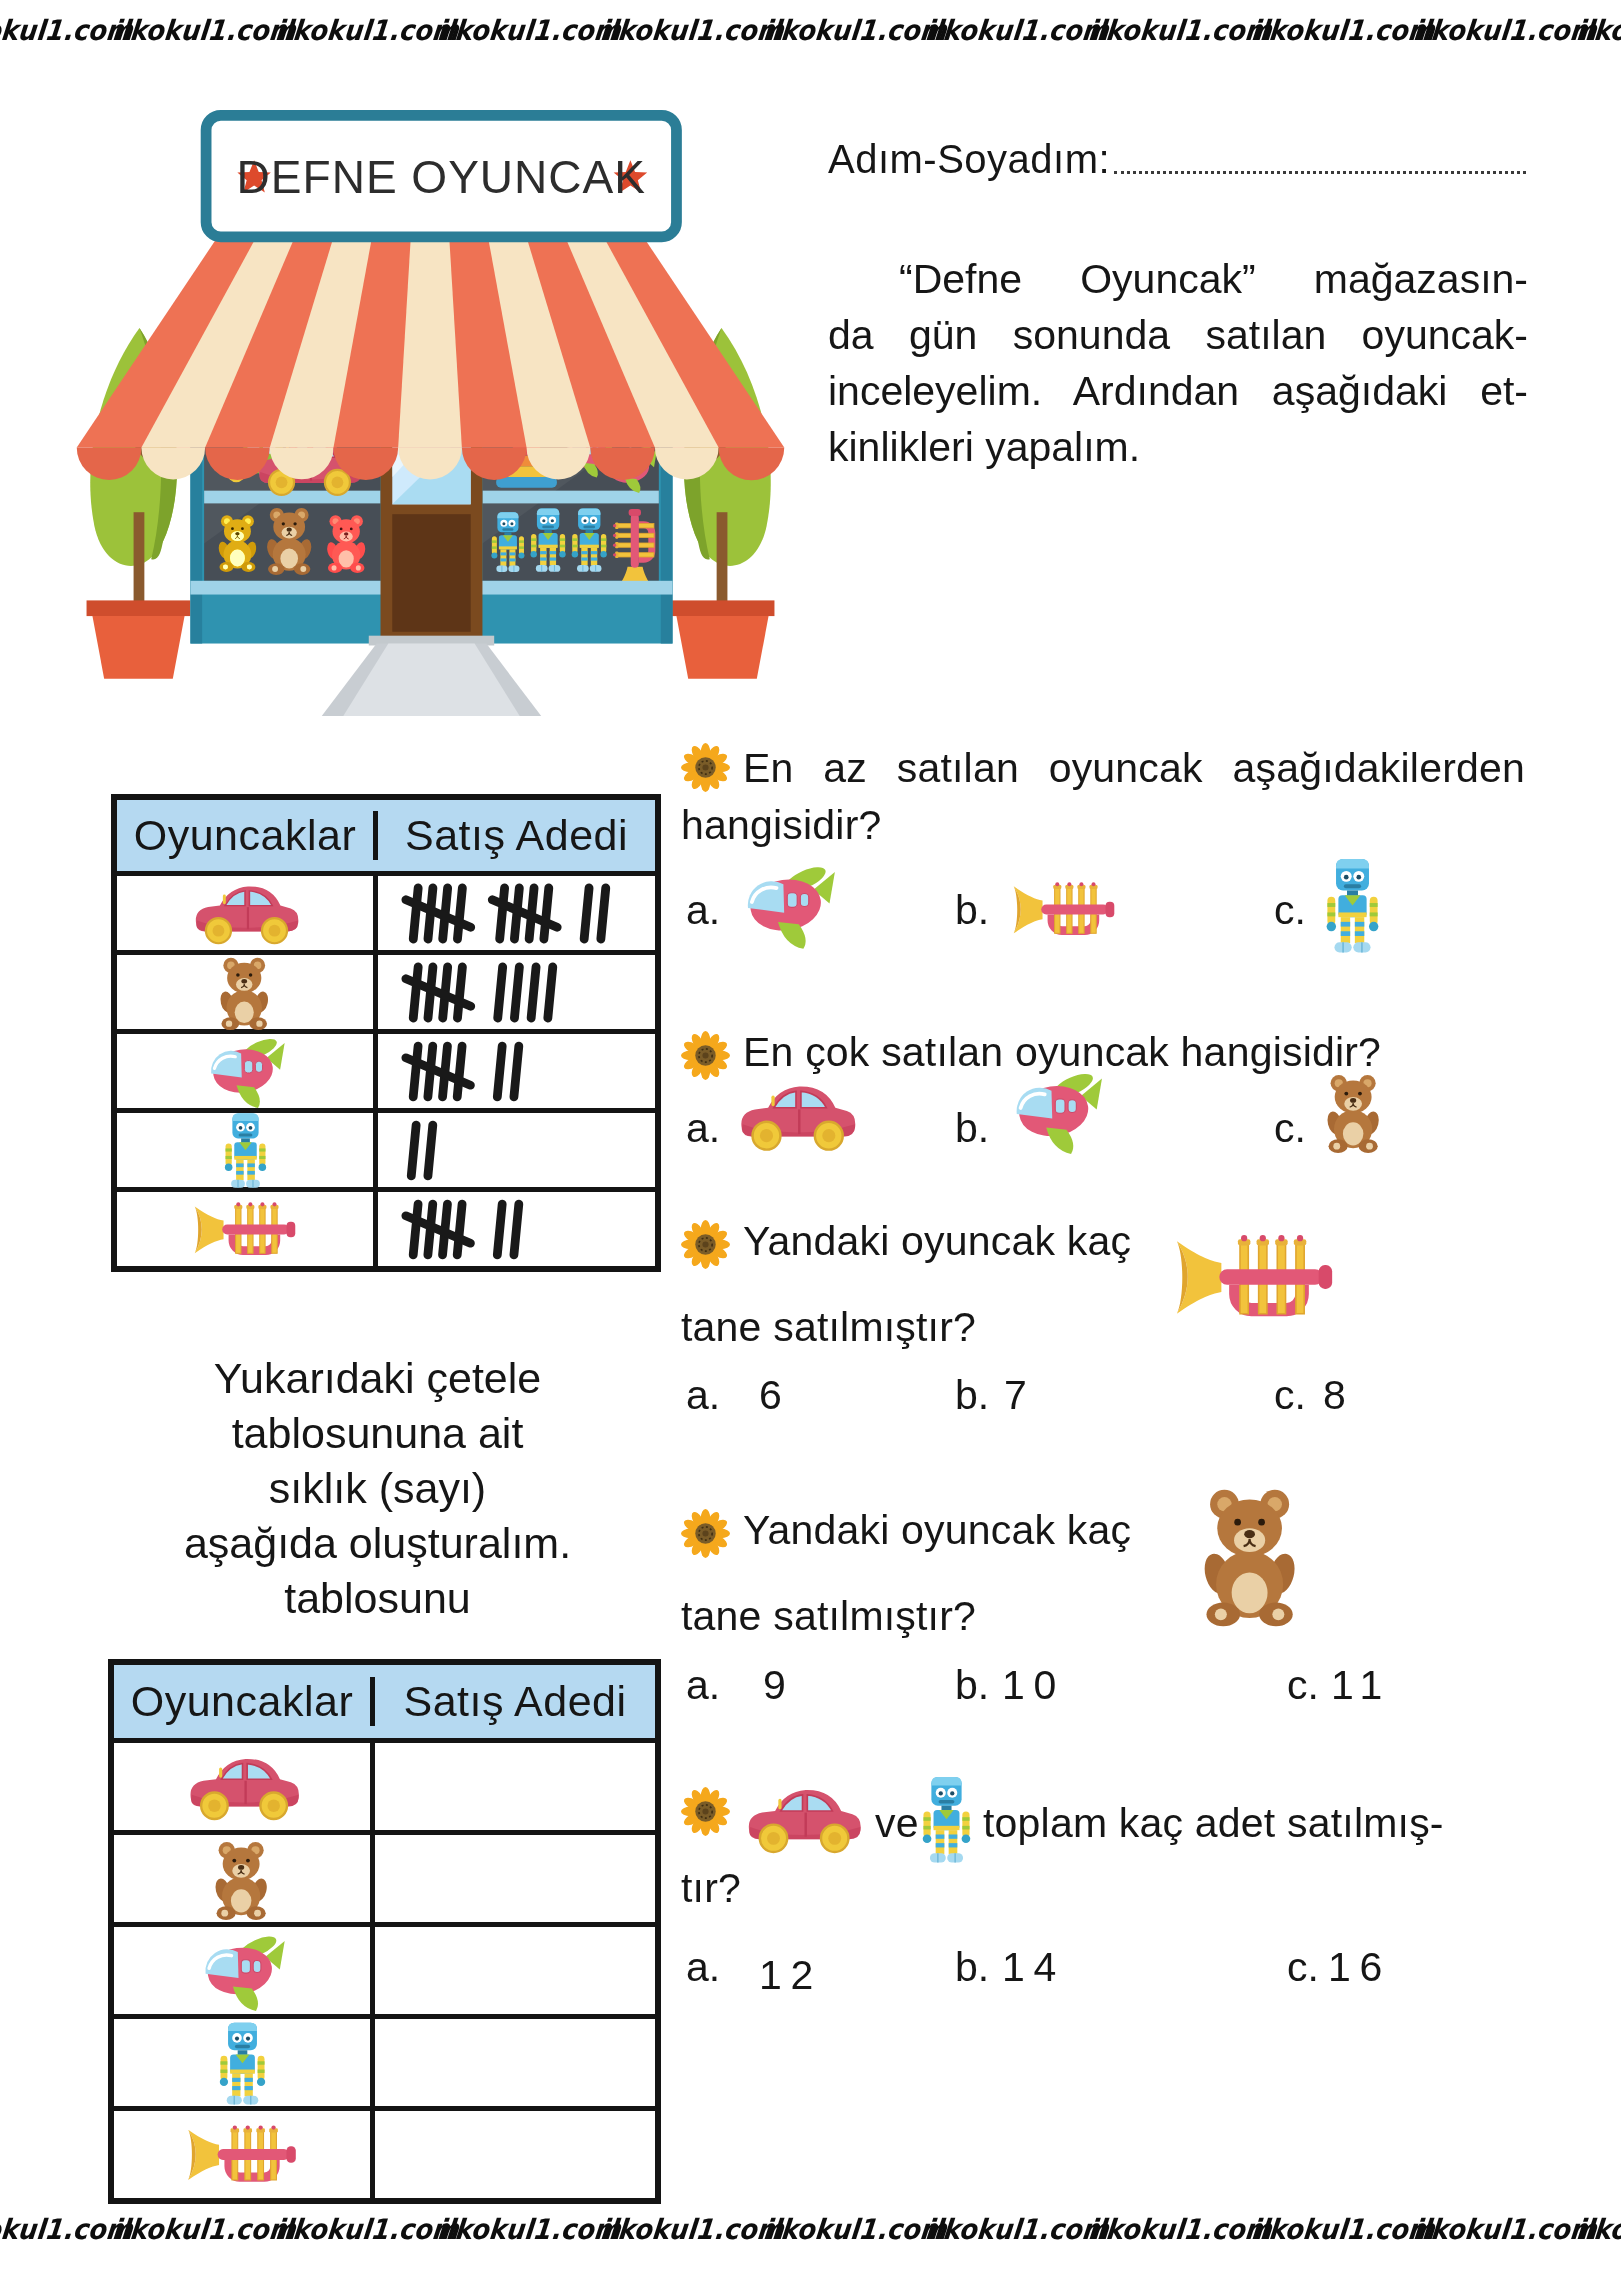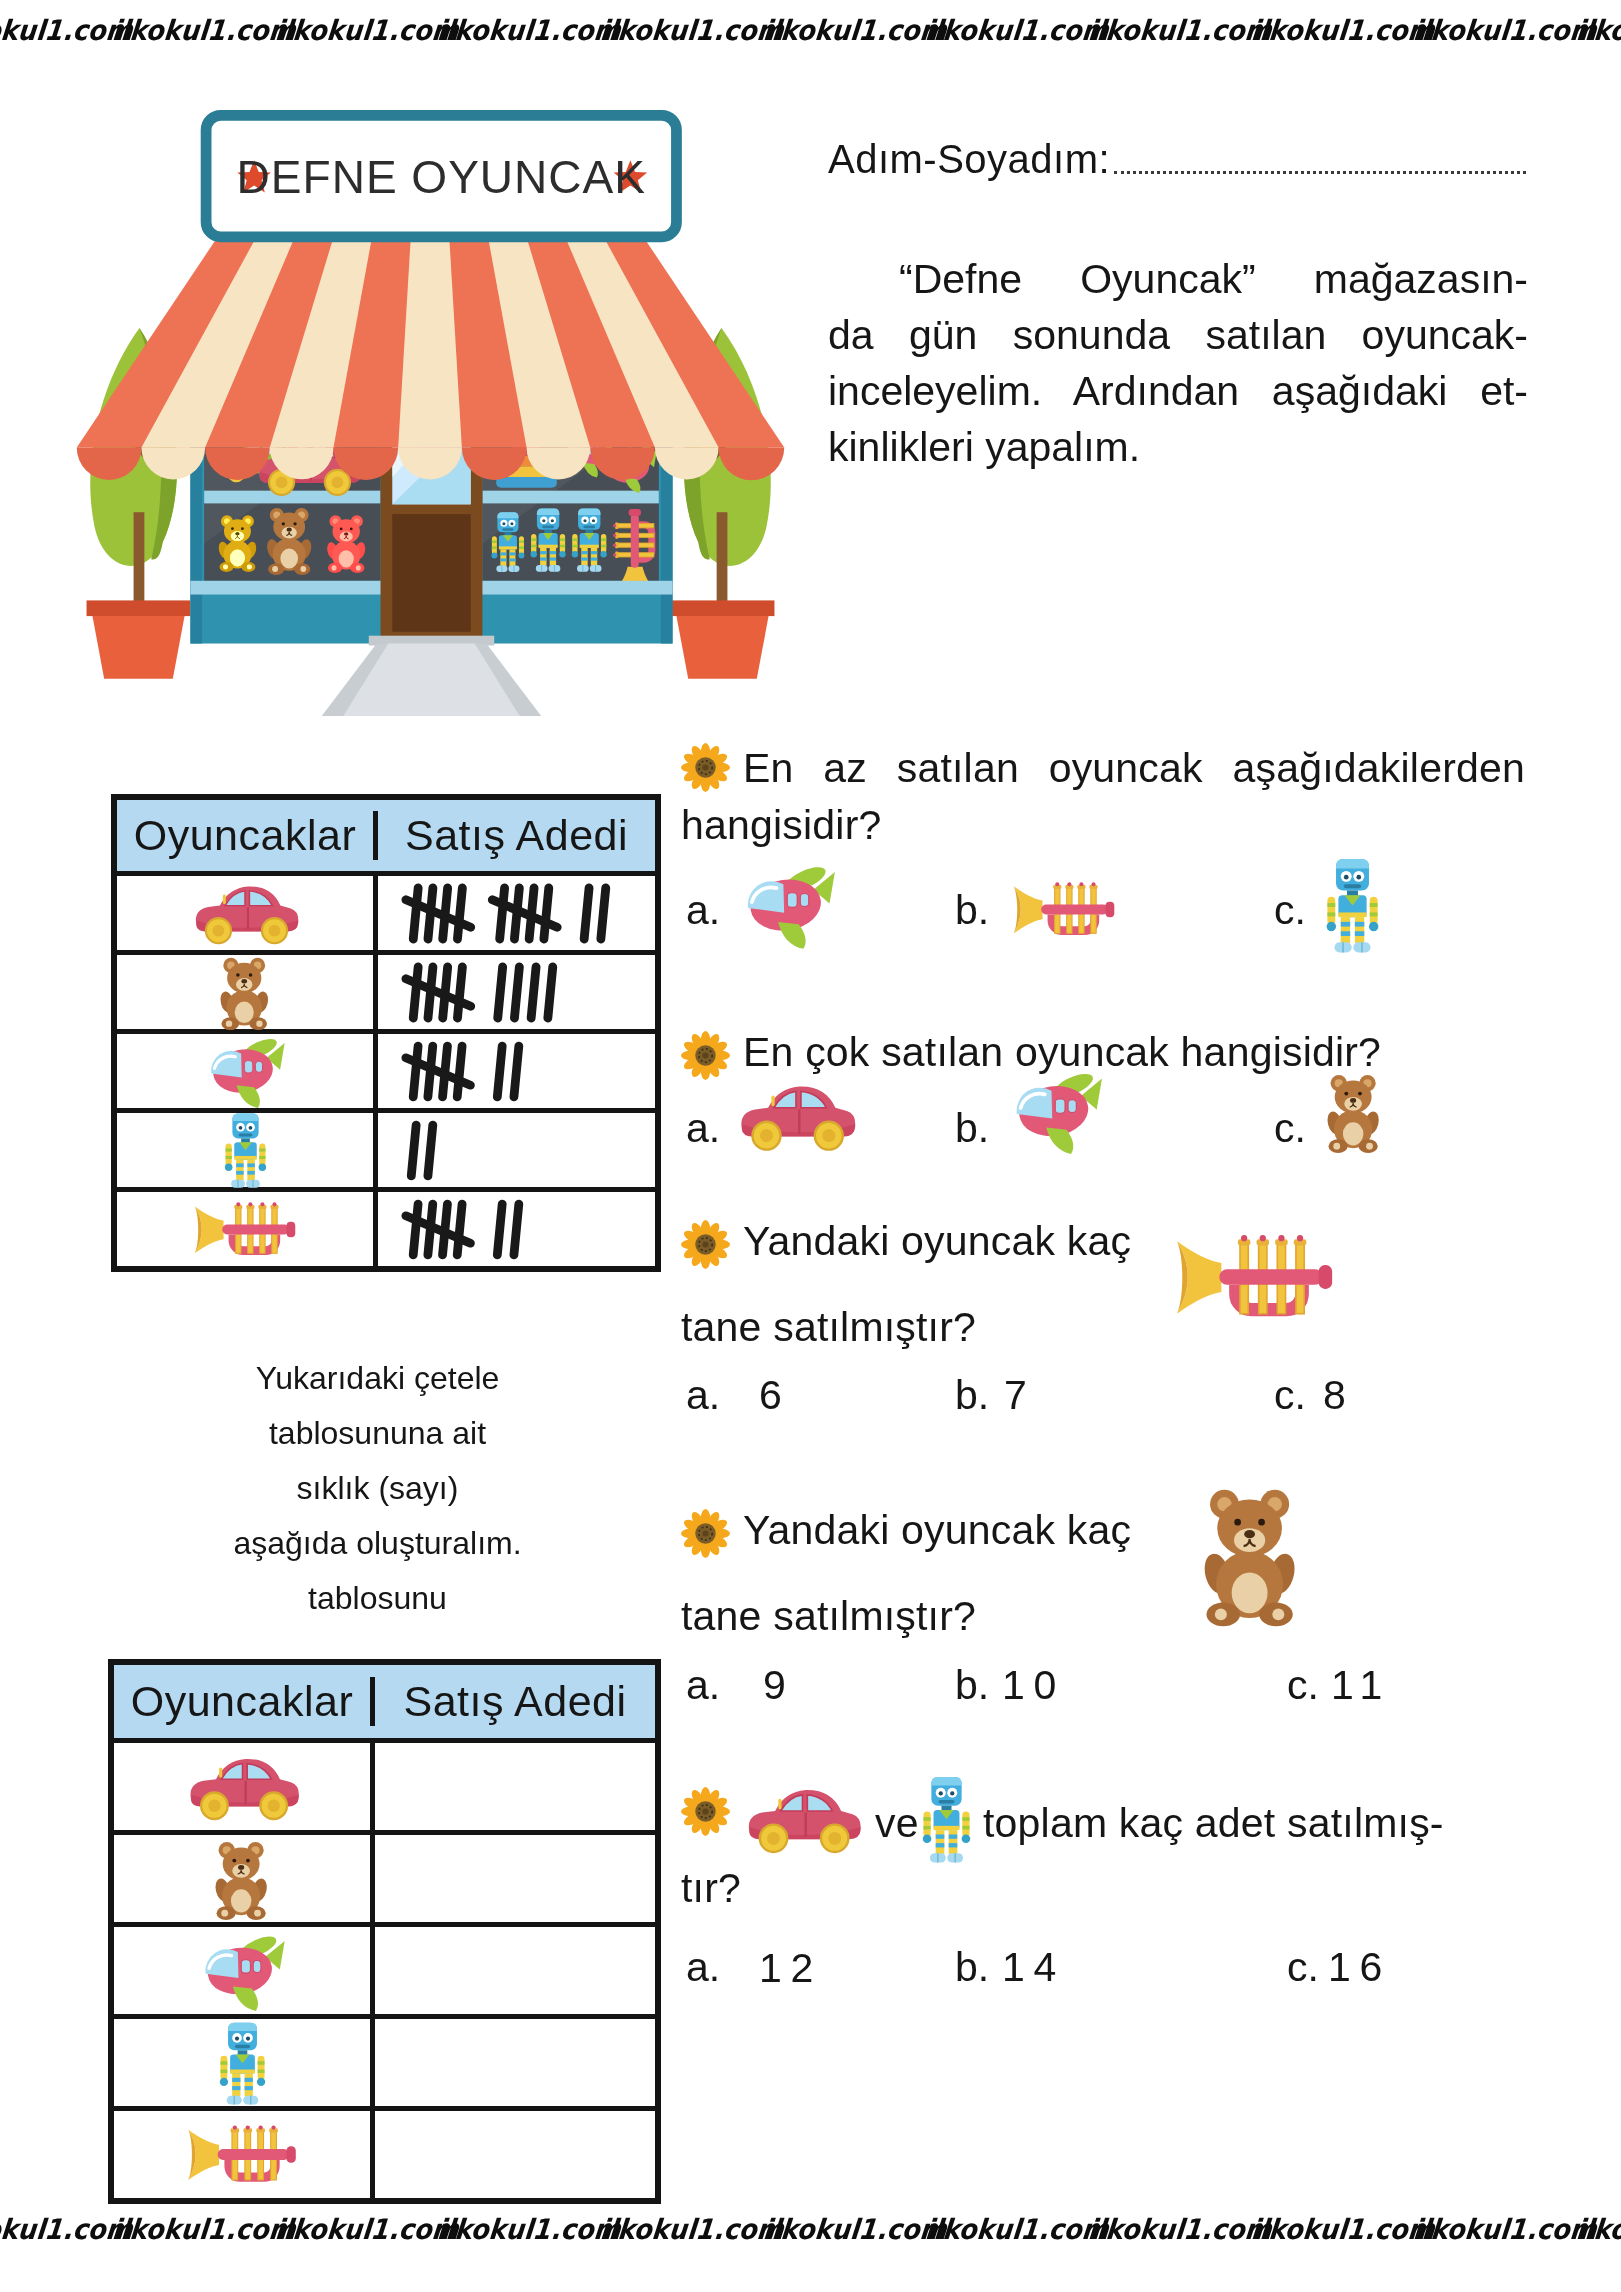--- a/index.html
+++ b/index.html
@@ -20,21 +20,21 @@
   .ttable{position:absolute;border:6.9px solid #141414;background:#fff;}
   .trow{display:flex;border-top:5.9px solid #141414;}
   .trow.thead{border-top:none;background:#b5d9f1;align-items:center;}
   .cell{display:flex;align-items:center;justify-content:center;box-sizing:border-box;}
   .c1{width:261px;border-right:5.9px solid #141414;}
   .c2{flex:1;}
   .thead .cell{font-size:43px;letter-spacing:0.5px;}
   .tally-cell{justify-content:flex-start;padding-left:21.6px;}
   .tally line{stroke:#191919;stroke-width:9;stroke-linecap:round;}
   
-  .note{position:absolute;left:98px;top:1351px;width:559px;text-align:center;font-size:32px;line-height:55px;}
+  .note{position:absolute;left:98px;top:1351px;width:559px;text-align:center;font-size:43px;line-height:55px;}
   
   .q-abs{position:absolute;}
   .qtext{font-size:41px;letter-spacing:0.2px;white-space:nowrap;}
   .qjust{text-align:justify;text-align-last:justify;margin-top:8px;}
   .opt-label{position:absolute;font-size:41px;}
   .opt-val{position:absolute;font-size:41px;letter-spacing:8.8px;}
   .toy-abs{position:absolute;}
   svg{display:block;}
 </style>
 </head>
@@ -590,21 +590,21 @@
       <use href="#toy-car" width="132" height="84"></use>
     </svg>
   <div class="q-abs qtext" style="left:875px;top:1800px">ve</div>
   <svg class="q-abs" style="left:921px;top:1774px" width="51" height="90" viewBox="0 0 52 92">
       <use href="#toy-robot" width="52" height="92"></use>
     </svg>
   <div class="q-abs qtext" style="left:983px;top:1800px">toplam kaç adet satılmış-</div>
   <div class="q-abs qtext" style="left:681px;top:1865px">tır?</div>
   <div class="q-abs" id="q5-opts" style="left:681px;top:1936px;width:853px;height:59px">
       <span class="opt-label" style="left:4.9px;top:7.8px">a.</span>
-      <span class="opt-val" style="left:78px;top:9px">12</span>
+      <span class="opt-val" style="left:78px;top:16px">12</span>
       <span class="opt-label" style="left:274px;top:7.8px">b.</span>
       <span class="opt-val" style="left:321px;top:7.8px">14</span>
       <span class="opt-label" style="left:606px;top:7.8px">c.</span>
       <span class="opt-val" style="left:647px;top:7.8px">16</span>
     </div>
 
 </div>
 
 
 </body></html>

